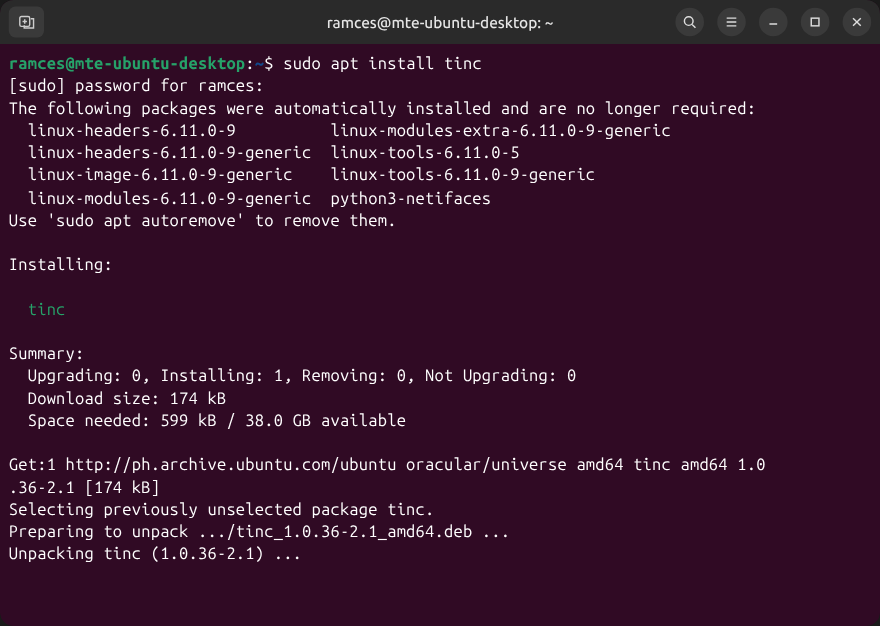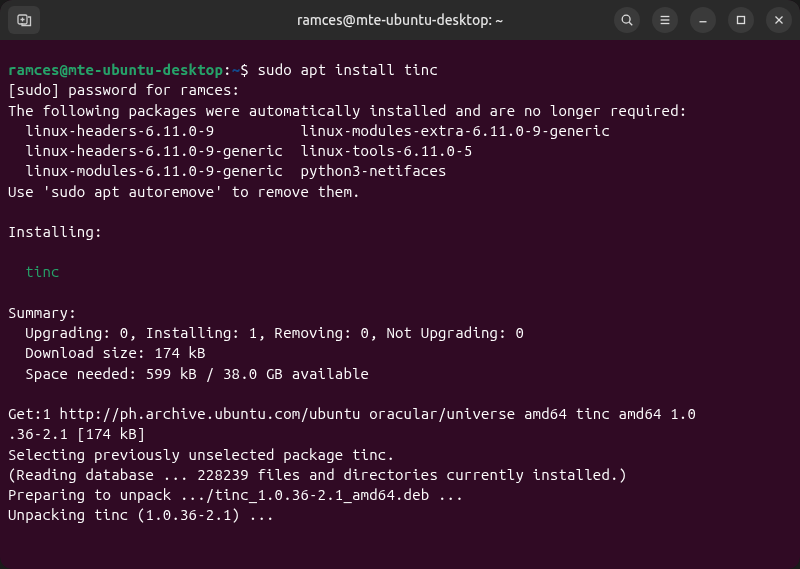--- a/index.html
+++ b/index.html
@@ -68,21 +68,21 @@
       border-radius: 50%;
       background: #3a3a3a;
       display: flex;
       align-items: center;
       justify-content: center;
       color: #ddd;
       cursor: pointer;
     }
     .terminal-content {
       flex: 1;
-      padding: 20px 8px;
+      padding: 8px 8px;
       font-size: 15px;
       line-height: 1.35;
       color: #ffffff;
       letter-spacing: 0.2px;
       overflow: hidden;
     }
     .prompt-user {
       color: #26a269;
       font-weight: bold;
     }
@@ -154,31 +154,31 @@
       </div>
     </div>
   </div>
 
   <div class="terminal-content">
     <div class="line"><span class="prompt-user">ramces@mte-ubuntu-desktop</span><span class="prompt-colon">:</span><span class="prompt-path">~</span><span class="prompt-dollar">$</span> <span class="command">sudo apt install tinc</span></div>
     <div class="line">[sudo] password for ramces:</div>
     <div class="line">The following packages were automatically installed and are no longer required:</div>
     <div class="line">  linux-headers-6.11.0-9          linux-modules-extra-6.11.0-9-generic</div>
     <div class="line">  linux-headers-6.11.0-9-generic  linux-tools-6.11.0-5</div>
+    <div class="line">  linux-image-6.11.0-9-generic    linux-tools-6.11.0-9-generic</div>
     <div class="line">  linux-modules-6.11.0-9-generic  python3-netifaces</div>
     <div class="line">Use 'sudo apt autoremove' to remove them.</div>
     <div class="line">&nbsp;</div>
     <div class="line">Installing:</div>
     <div class="line green-text">  tinc</div>
     <div class="line">&nbsp;</div>
     <div class="line">Summary:</div>
     <div class="line">  Upgrading: 0, Installing: 1, Removing: 0, Not Upgrading: 0</div>
     <div class="line">  Download size: 174 kB</div>
     <div class="line">  Space needed: 599 kB / 38.0 GB available</div>
     <div class="line">&nbsp;</div>
     <div class="line">Get:1 http://ph.archive.ubuntu.com/ubuntu oracular/universe amd64 tinc amd64 1.0</div>
     <div class="line">.36-2.1 [174 kB]</div>
     <div class="line">Selecting previously unselected package tinc.</div>
-    <div class="line">(Reading database ... 228239 files and directories currently installed.)</div>
     <div class="line">Preparing to unpack .../tinc_1.0.36-2.1_amd64.deb ...</div>
     <div class="line">Unpacking tinc (1.0.36-2.1) ...</div>
   </div>
 </div>
 
 </body></html>

